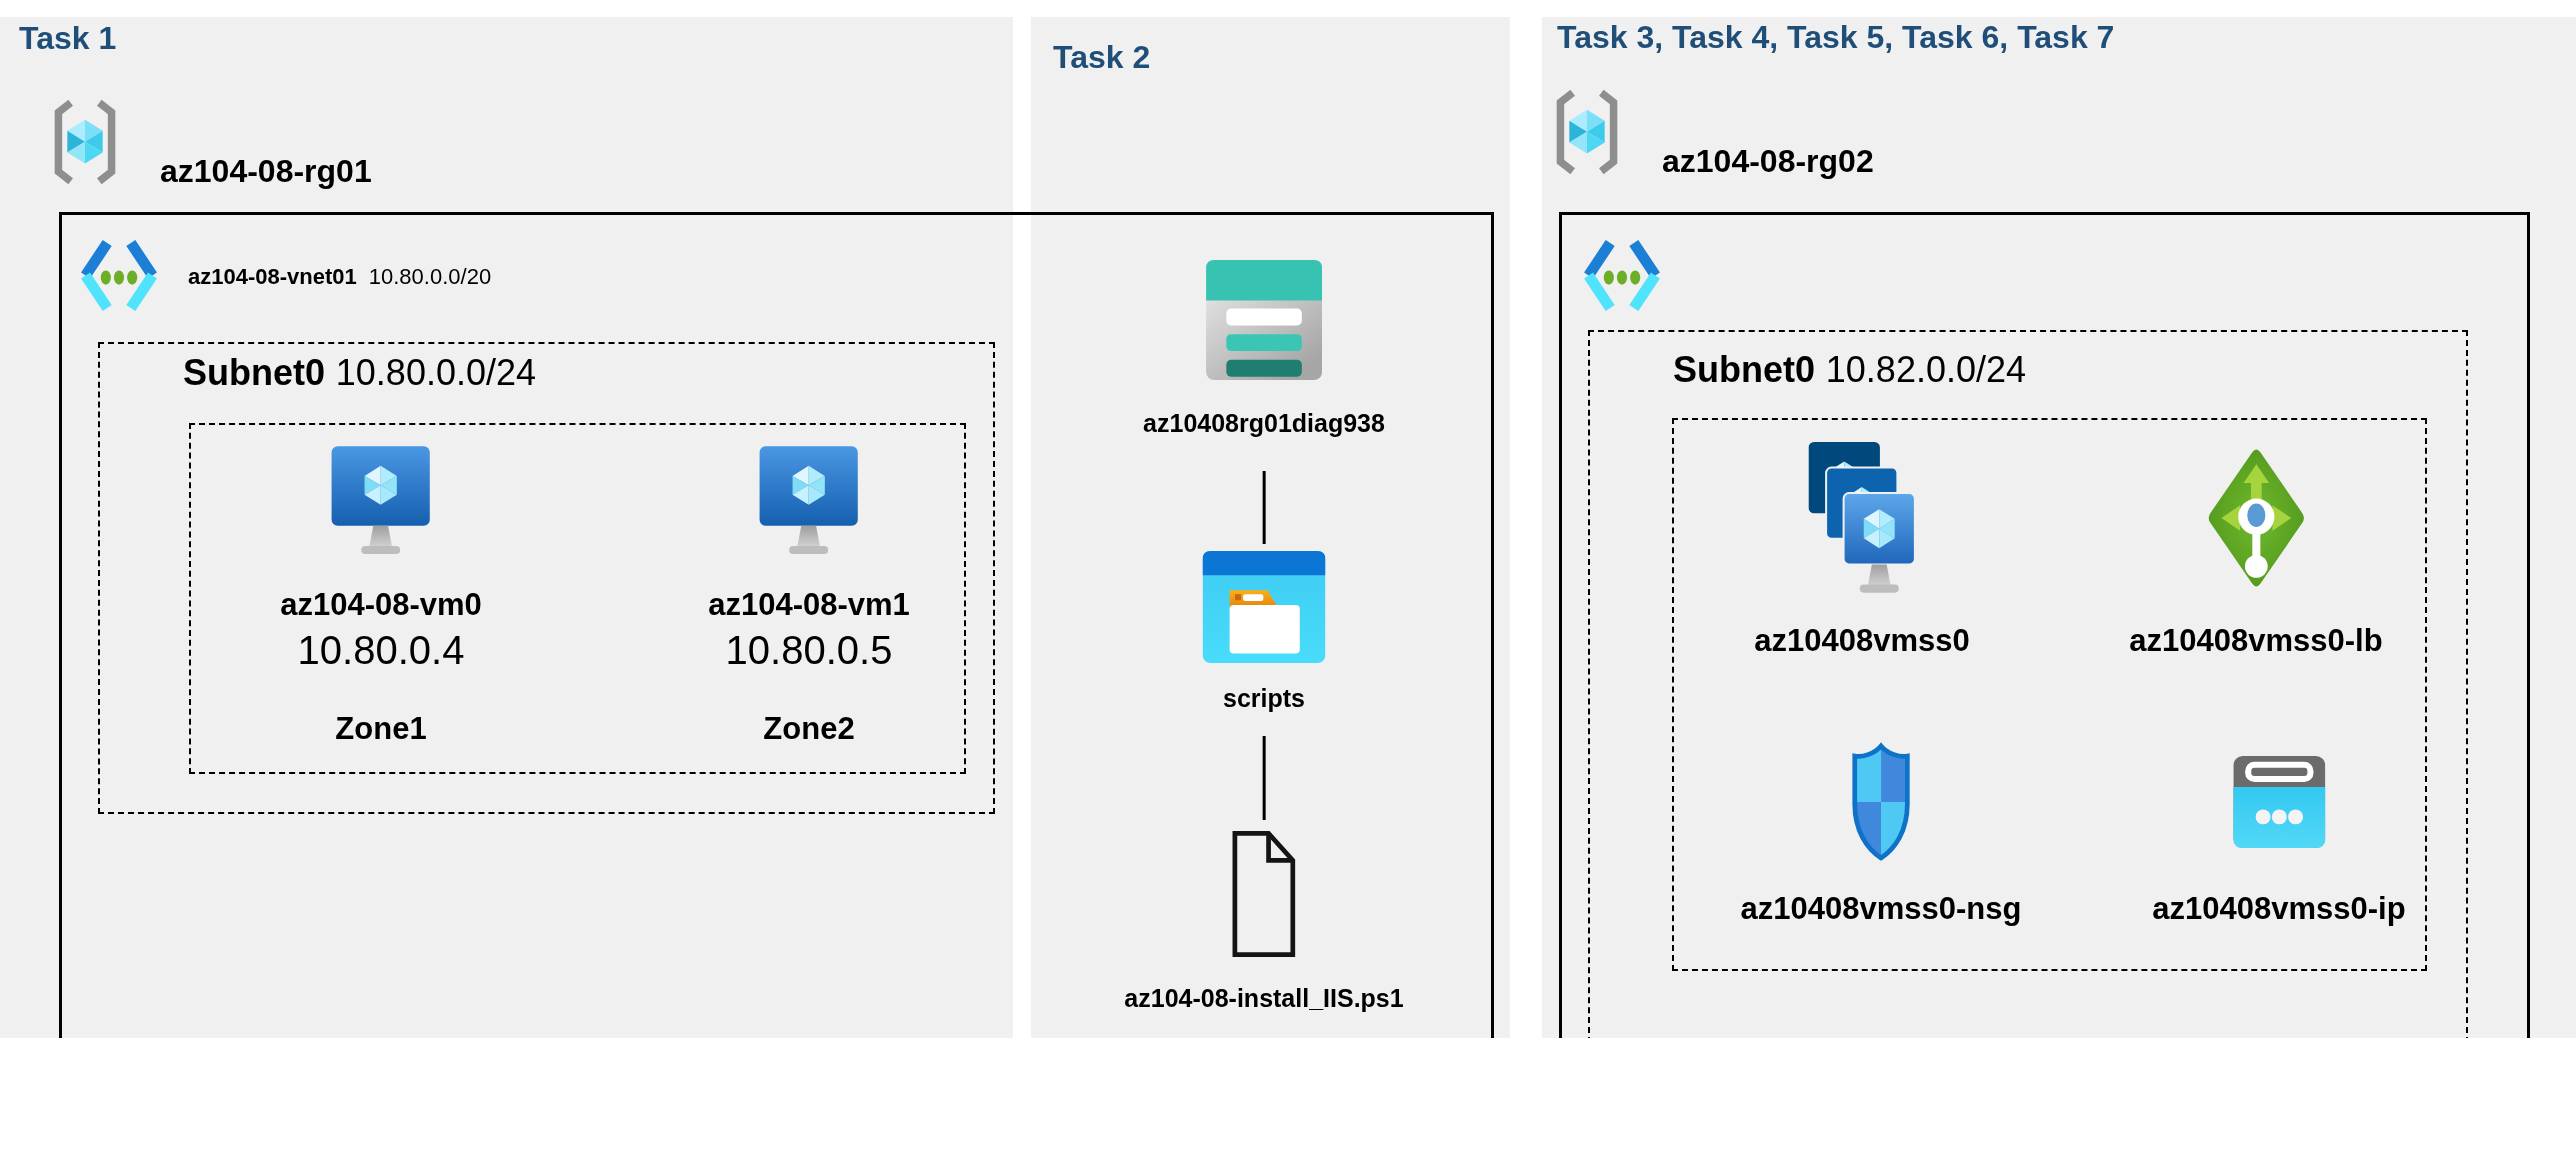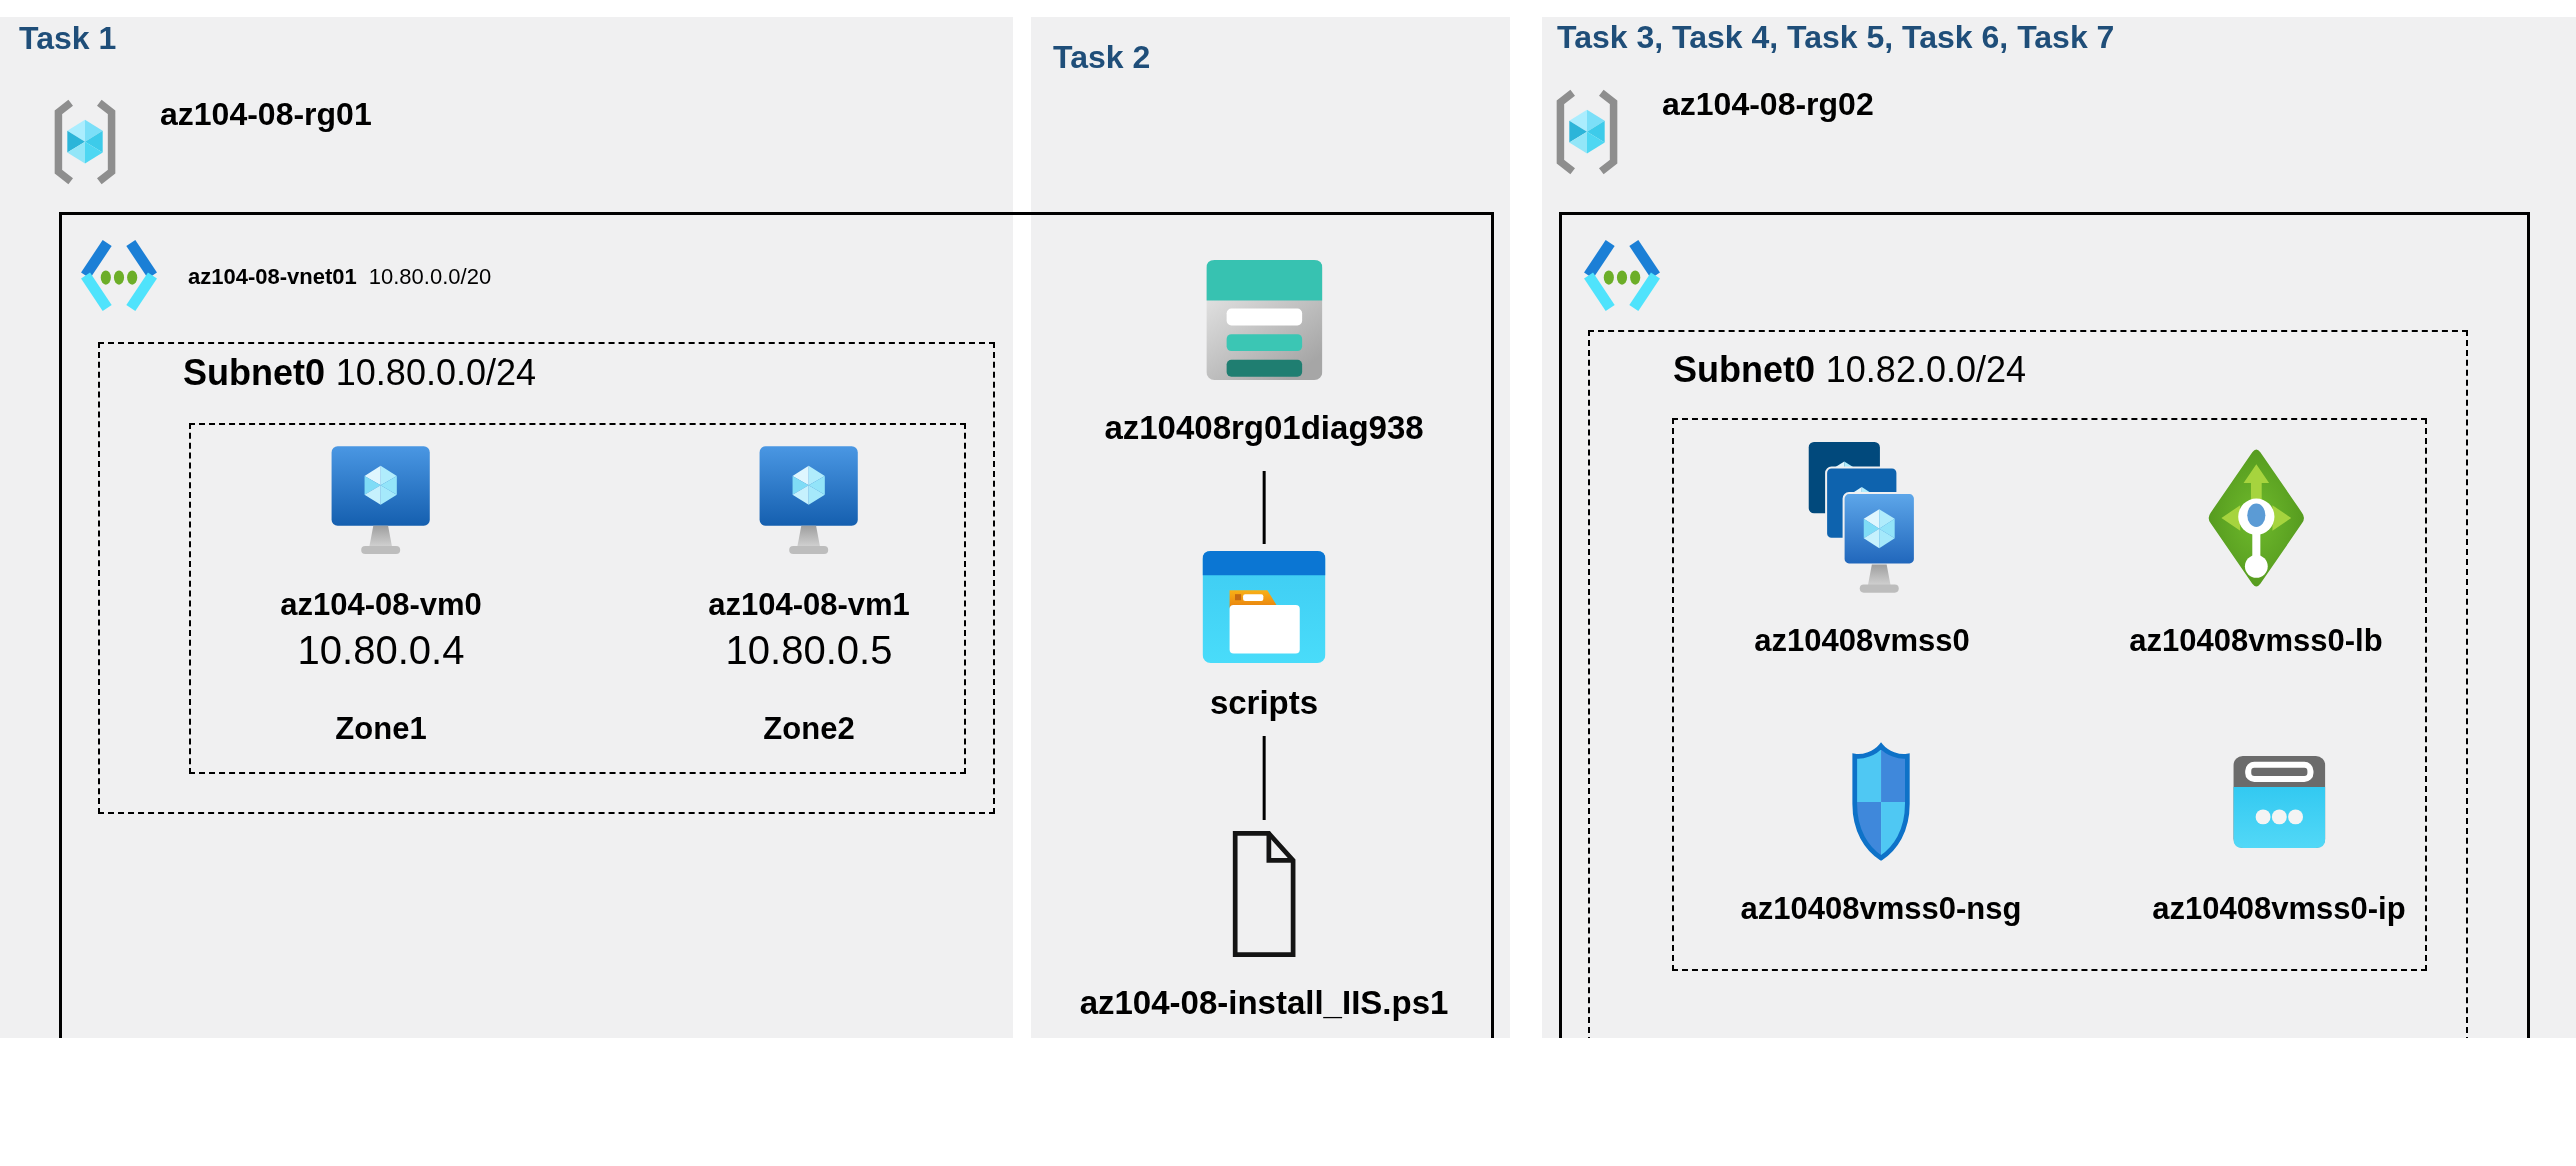--- a/index.html
+++ b/index.html
@@ -3,32 +3,32 @@
 <meta charset="utf-8">
 <style>
   * { box-sizing: border-box; margin: 0; padding: 0; }
   html,body { background:#ffffff; }
   body { font-family: "Liberation Sans", sans-serif; }
   .canvas { position:relative; width:2576px; height:1038px; background:#ffffff; overflow:hidden; }
   .panel { position:absolute; background:#F0F0F1; }
   .task-header { position:absolute; font-size:32px; font-weight:bold; color:#1F4E79; white-space:nowrap; }
   .solid-box { position:absolute; border:3.4px solid #000; }
   .dashed-box { position:absolute; border:2.7px dashed #000; }
-  .rg-row { position:absolute; display:flex; align-items:flex-start; gap:37px; }
+  .rg-row { position:absolute; display:flex; align-items:flex-end; gap:37px; }
   .rg-label { font-size:32px; font-weight:bold; color:#000; white-space:nowrap; }
   .vnet-row { position:absolute; display:flex; align-items:center; gap:30px; }
   .lbl-line { font-size:22px; color:#000; white-space:nowrap; }
   .lbl-line .b { font-weight:bold; }
   .lbl-line .r { font-weight:normal; margin-left:12px; }
   .subnet-label { position:absolute; font-size:36px; color:#000; white-space:nowrap; }
   .subnet-label .b { font-weight:bold; }
   .subnet-label .r { font-weight:normal; margin-left:10.8px; }
   .node { position:absolute; display:flex; flex-direction:column; align-items:center; transform:translateX(-50%); }
   .node .name { font-size:31px; font-weight:bold; color:#000; white-space:nowrap; margin-top:27px; }
-  .node .name.big { font-size:33px; }
+  .node .name.big { font-size:25px; }
   .node .ip { font-size:40px; color:#000; white-space:nowrap; margin-top:5.4px; }
   .node .zone { font-size:31px; font-weight:bold; color:#000; white-space:nowrap; margin-top:38px; }
   .node .name.tight { margin-top:19px; }
   .icon-box { display:flex; align-items:center; justify-content:center; }
   .connector { position:absolute; width:2.7px; background:#000; transform:translateX(-50%); }
 </style>
 </head>
 <body>
 
 <svg width="0" height="0" style="position:absolute" aria-hidden="true">

